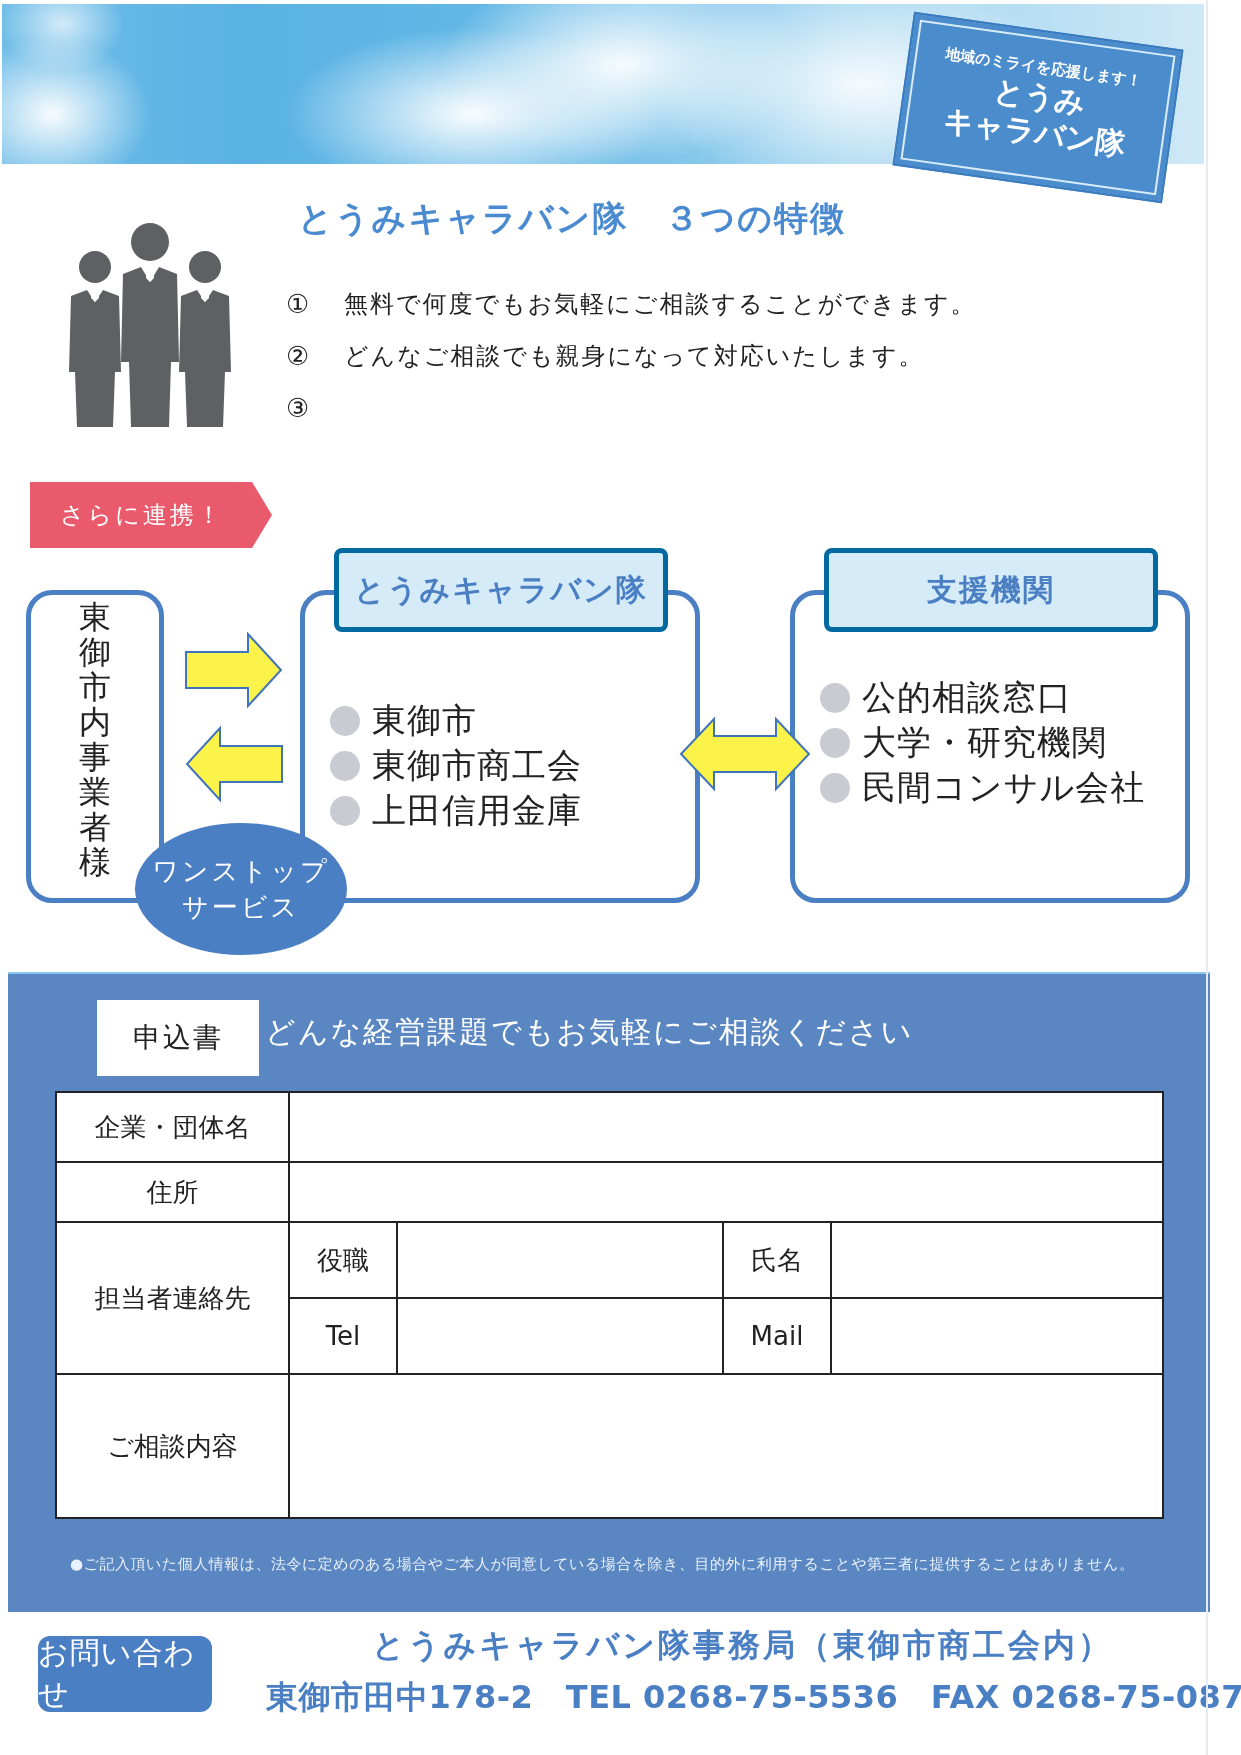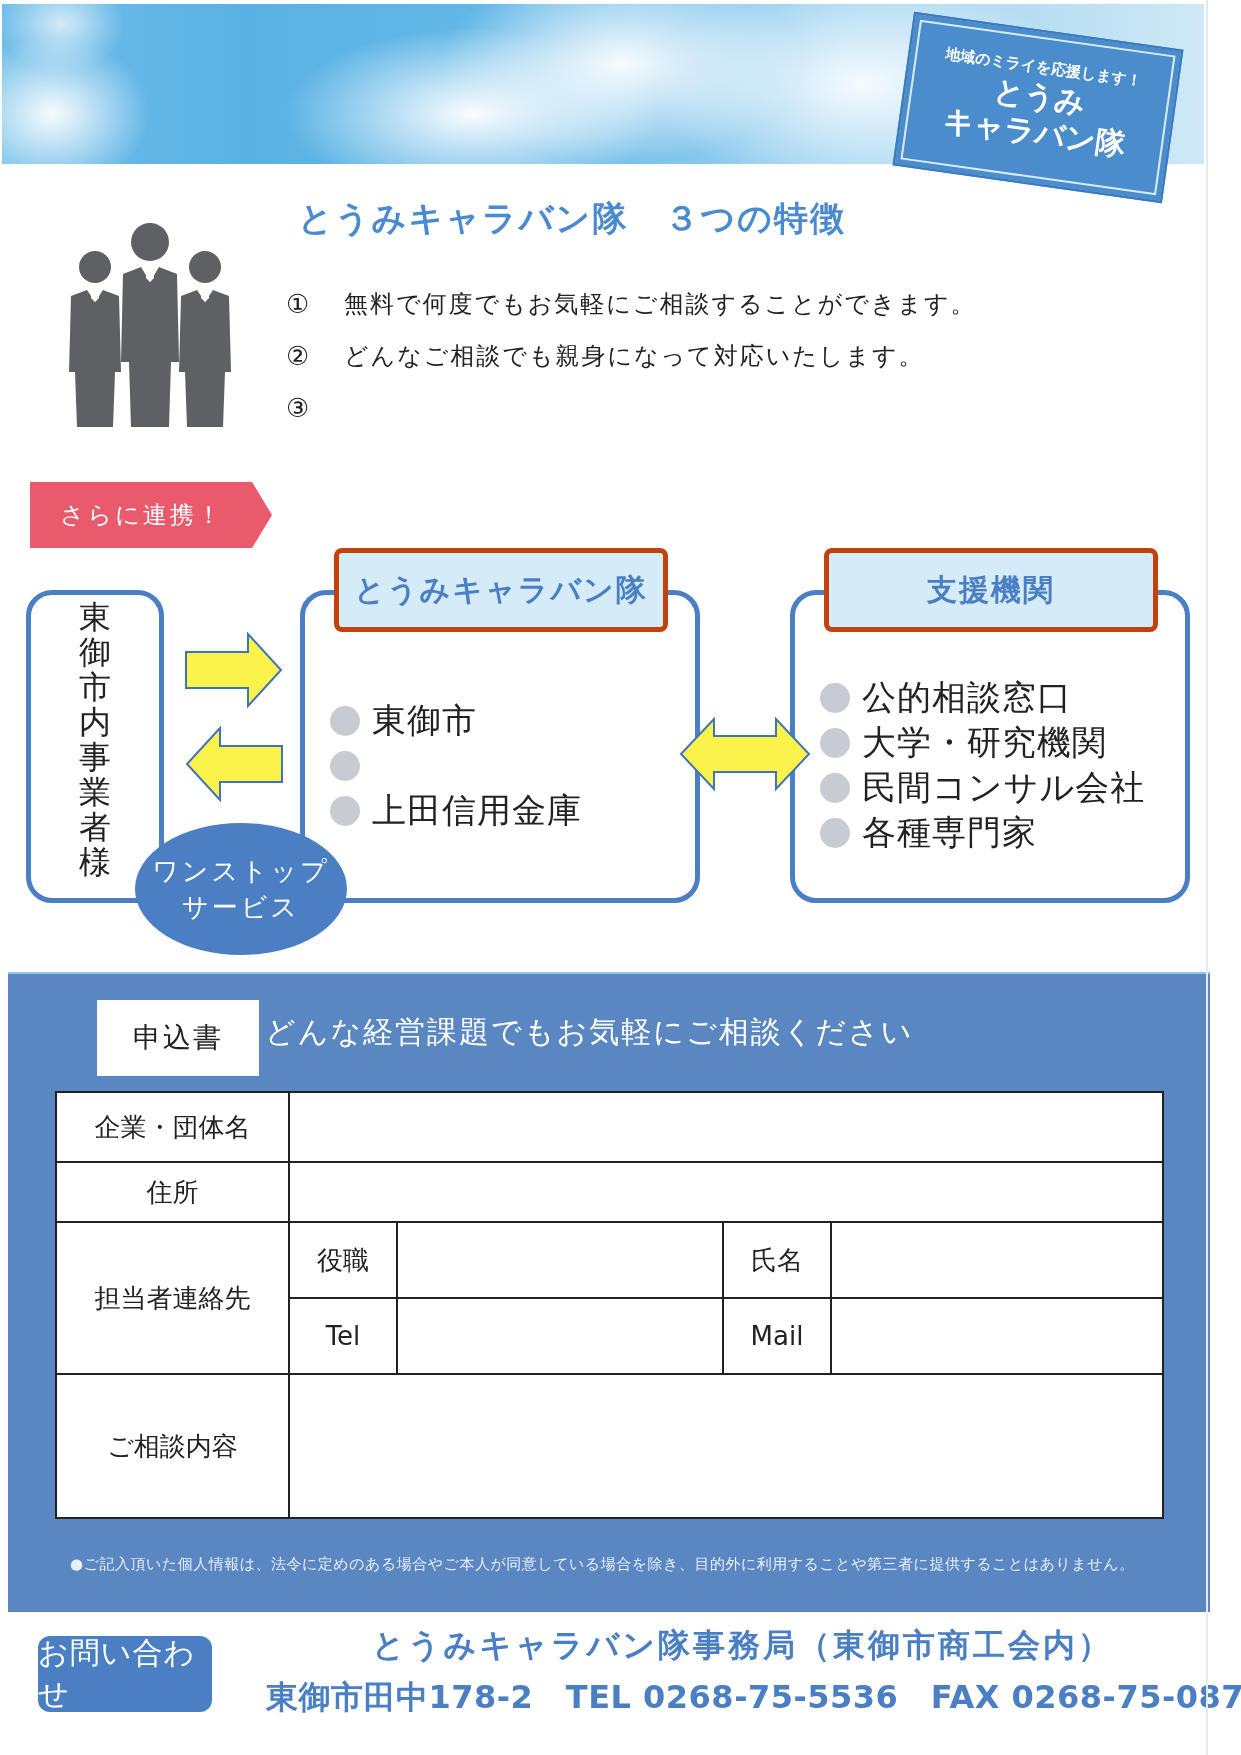--- a/index.html
+++ b/index.html
@@ -47,21 +47,21 @@
     }
     .box { position: absolute; border: 5px solid #4a7fc4; border-radius: 26px; background: #fff; }
     .box-left { left: 26px; top: 590px; width: 138px; height: 313px; }
     .vert-text {
       position: absolute; left: 70px; top: 600px; width: 50px;
       font-size: 32px; line-height: 35px; text-align: center; color: #222;
     }
     .box-mid { left: 300px; top: 590px; width: 400px; height: 313px; }
     .box-right { left: 790px; top: 590px; width: 400px; height: 313px; }
     .box-label {
-      position: absolute; height: 84px; background: #d6ebf8; border: 5px solid #c2410c; border-radius: 8px;
+      position: absolute; height: 84px; background: #d6ebf8; border: 5px solid #0369a1; border-radius: 8px;
       color: #4a7fc4; font-size: 30px; font-weight: bold; display: flex; align-items: center; justify-content: center; letter-spacing: 2px;
     }
     .label-mid { left: 334px; top: 548px; width: 334px; }
     .label-right { left: 824px; top: 548px; width: 334px; }
 
     .org-list { position: absolute; }
     .org-item { display: flex; align-items: center; font-size: 34px; color: #222; letter-spacing: 1px; }
     .dot { width: 30px; height: 30px; border-radius: 50%; background: #c9cbd2; margin-right: 12px; flex: none; }
     .org-mid { left: 330px; top: 698px; }
     .org-mid .org-item { height: 45px; }
@@ -154,20 +154,21 @@
 
 <div class="box box-mid"></div>
 <div class="box-label label-mid">とうみキャラバン隊</div>
 <div class="org-list org-mid">
   <div class="org-item">
       <span class="dot"></span>
       <span>東御市</span>
     </div>
   <div class="org-item">
       <span class="dot"></span>
+      <span>東御市商工会</span>
     </div>
   <div class="org-item">
       <span class="dot"></span>
       <span>上田信用金庫</span>
     </div>
 </div>
 
 <div class="box box-right"></div>
 <div class="box-label label-right">支援機関</div>
 <div class="org-list org-right">
@@ -175,24 +176,20 @@
       <span class="dot"></span>
       <span>公的相談窓口</span>
     </div>
   <div class="org-item">
       <span class="dot"></span>
       <span>大学・研究機関</span>
     </div>
   <div class="org-item">
       <span class="dot"></span>
       <span>民間コンサル会社</span>
-    </div>
-  <div class="org-item">
-      <span class="dot"></span>
-      <span>各種専門家</span>
     </div>
 </div>
 
 <svg class="arrow" style="left:184px;top:632px" width="100" height="76" viewBox="0 0 100 76">
   <path d="M2 20 L64 20 L64 2 L97 38 L64 74 L64 56 L2 56 Z" fill="#fbf24a" stroke="#3f74bb" stroke-width="2"></path>
 </svg>
 <svg class="arrow" style="left:184px;top:726px" width="100" height="76" viewBox="0 0 100 76">
   <path d="M98 20 L36 20 L36 2 L3 38 L36 74 L36 56 L98 56 Z" fill="#fbf24a" stroke="#3f74bb" stroke-width="2"></path>
 </svg>
 <svg class="arrow" style="left:678px;top:716px" width="134" height="76" viewBox="0 0 134 76">

